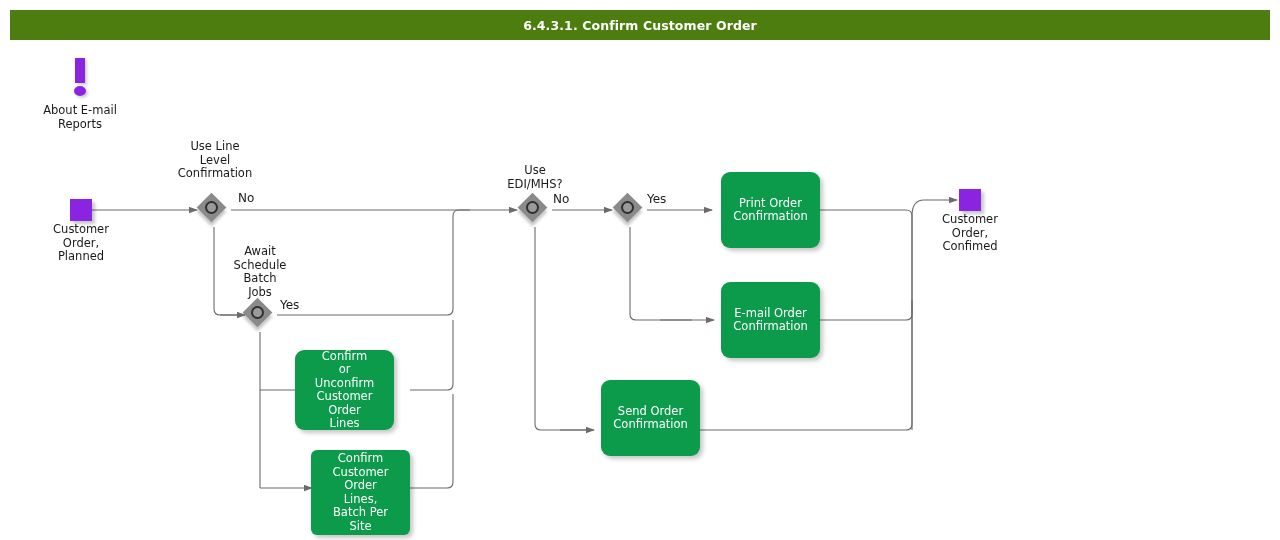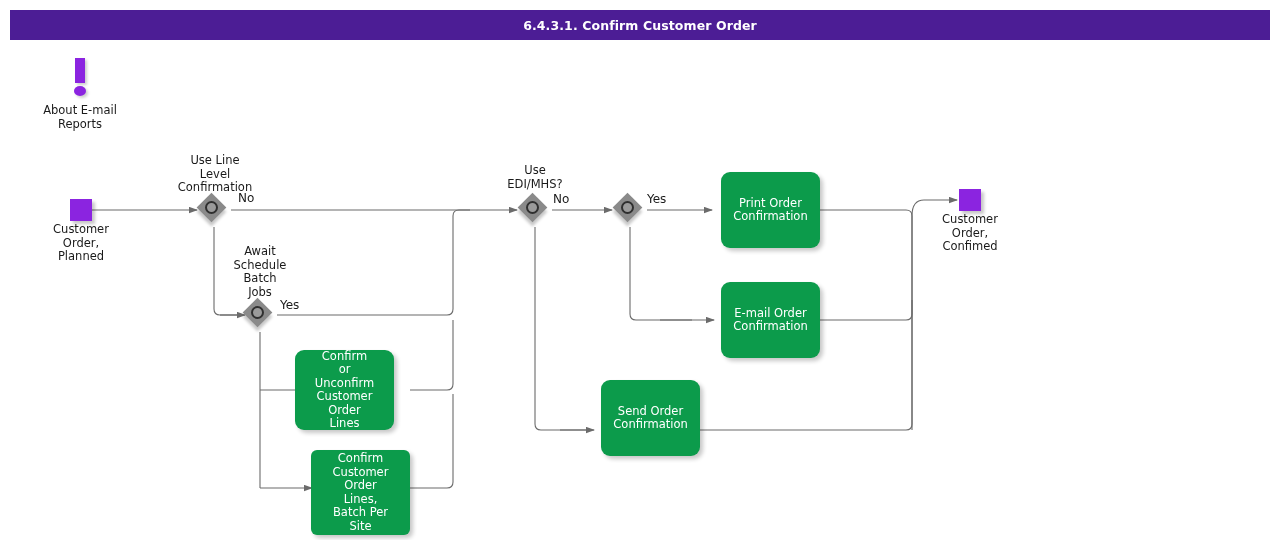--- a/index.html
+++ b/index.html
@@ -20,21 +20,21 @@
     overflow: hidden;
   }
 
   
   .titlebar {
     position: absolute;
     left: 10px;
     top: 10px;
     width: 1260px;
     height: 30px;
-    background: #4c1d95;
+    background: #4d7c0f;
     display: flex;
     align-items: center;
     justify-content: center;
   }
   .titlebar .title-text {
     color: #ffffff;
     font-size: 12.5px;
     font-weight: bold;
     letter-spacing: 0.1px;
     font-family: "DejaVu Sans", sans-serif;
@@ -211,21 +211,21 @@
 
   <div class="terminator" style="left:70px; top:199px;"></div>
   <div class="label" style="left:31px; top:223px; width:100px;">Customer
 Order,
 Planned</div>
 
   <div class="decision" style="left:197px; top:193px;">
     <div class="dia"></div>
     <div class="ring"></div>
   </div>
-  <div class="label" style="left:165px; top:154px; width:100px;">Use Line
+  <div class="label" style="left:165px; top:140px; width:100px;">Use Line
 Level
 Confirmation</div>
   <div class="branch-label" style="left:238px; top:192px;">No</div>
 
   <div class="decision" style="left:243px; top:298px;">
     <div class="dia"></div>
     <div class="ring"></div>
   </div>
   <div class="label" style="left:210px; top:245px; width:100px;">Await
 Schedule

